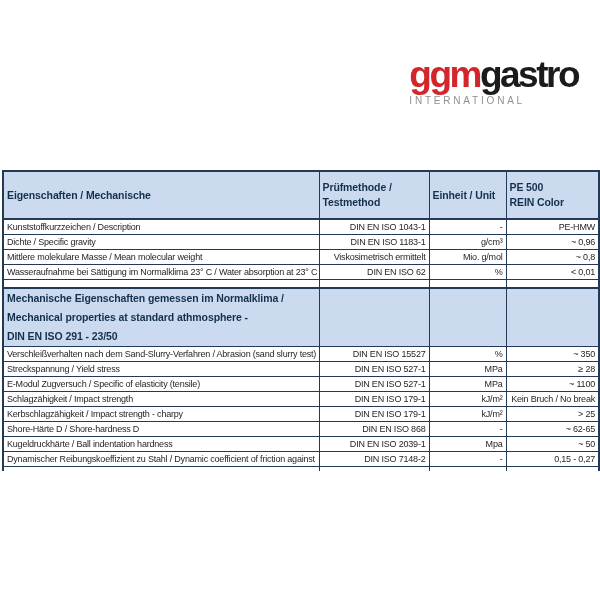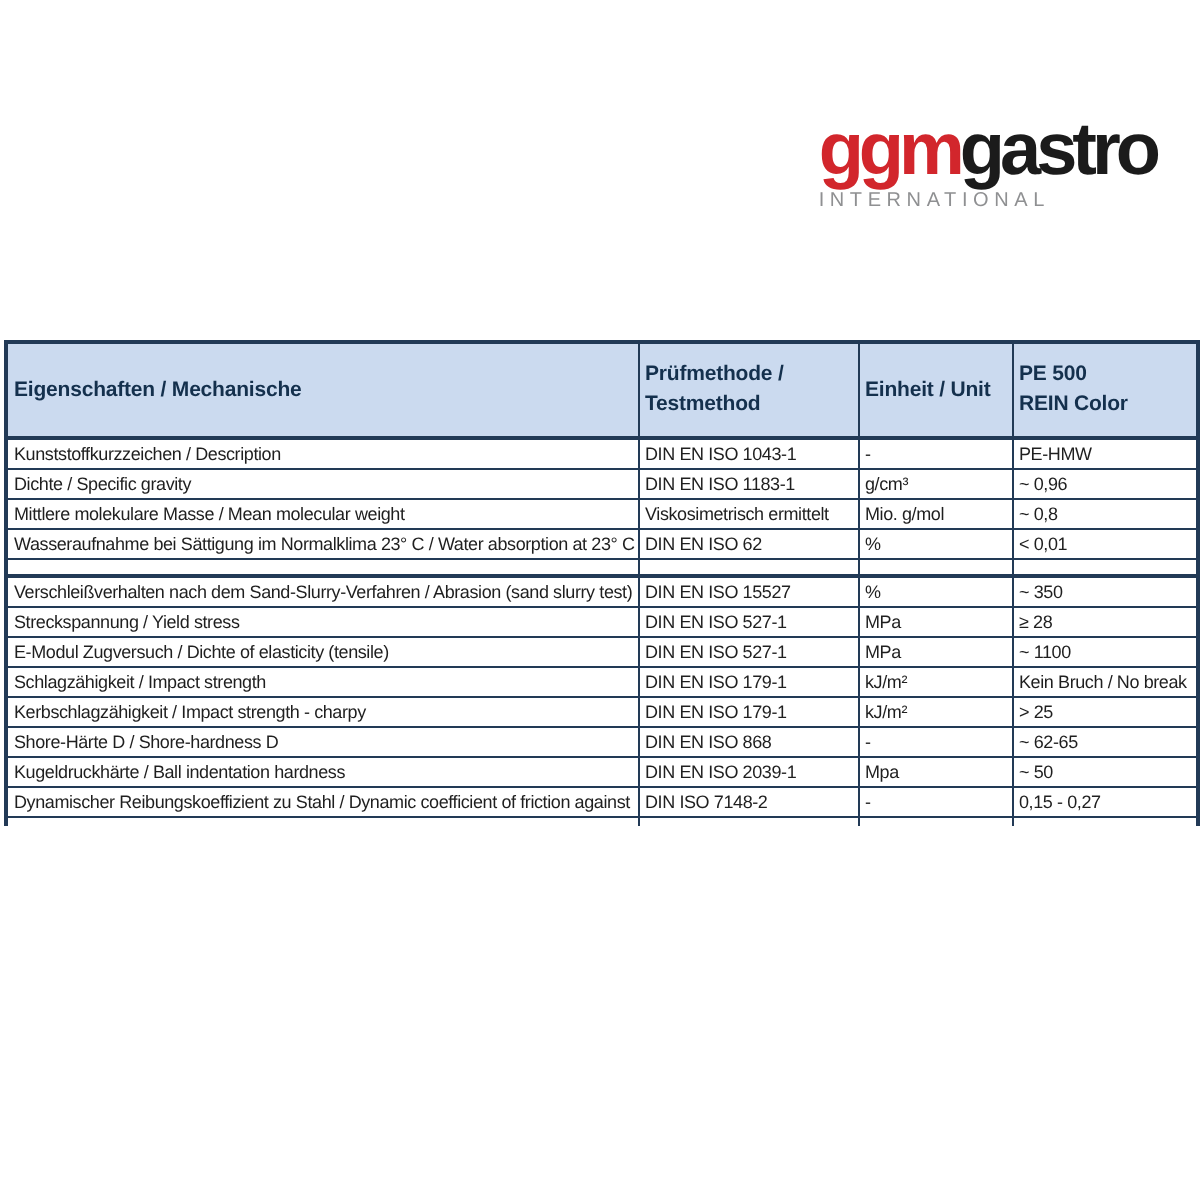--- a/index.html
+++ b/index.html
@@ -28,21 +28,21 @@
     border:1px solid #223a56;
     font-size:9px; color:#1f1f1f; letter-spacing:-0.2px;
     padding:0 3px; overflow:hidden; white-space:nowrap;
     height:14px; vertical-align:middle;
   }
   table.spec th {
     background:#cbdaef; color:#14304d;
     font-size:10.5px; font-weight:bold; letter-spacing:-0.1px;
     height:46px; border-bottom:2px solid #223a56; text-align:left;
   }
-  th.th-center, td.c { text-align:left; }
+  th.th-center, td.c { text-align:right; }
   th .hline { line-height:15px; }
   tr.spacer td { height:7px; border-bottom:2px solid #223a56; }
   tr.section td {
     background:#cbdaef; height:56px; vertical-align:middle;
   }
   tr.section .sec-line {
     font-weight:bold; font-size:10.5px; color:#14304d;
     line-height:19px; letter-spacing:-0.1px; white-space:nowrap; overflow:hidden;
   }
   tr.partial td { height:4px; border-bottom:none; }
@@ -104,35 +104,45 @@
     <td class="c">&lt; 0,01</td>
   </tr>
 
   <tr class="spacer">
     <td></td>
         <td></td>
         <td></td>
         <td></td>
   </tr>
 
+  <tr class="section">
+    <td>
+      <div class="sec-line">Mechanische Eigenschaften gemessen im Normalklima /</div>
+      <div class="sec-line">Mechanical properties at standard athmosphere -</div>
+      <div class="sec-line">DIN EN ISO 291 - 23/50</div>
+    </td>
+    <td></td>
+        <td></td>
+        <td></td>
+  </tr>
 
   <tr>
     <td>Verschleißverhalten nach dem Sand-Slurry-Verfahren / Abrasion (sand slurry test)</td>
     <td class="c">DIN EN ISO 15527</td>
     <td class="c">%</td>
     <td class="c">~ 350</td>
   </tr>
   <tr>
     <td>Streckspannung / Yield stress</td>
     <td class="c">DIN EN ISO 527-1</td>
     <td class="c">MPa</td>
     <td class="c">≥ 28</td>
   </tr>
   <tr>
-    <td>E-Modul Zugversuch / Dichte of elasticity (tensile)</td>
+    <td>E-Modul Zugversuch / Specific of elasticity (tensile)</td>
     <td class="c">DIN EN ISO 527-1</td>
     <td class="c">MPa</td>
     <td class="c">~ 1100</td>
   </tr>
   <tr>
     <td>Schlagzähigkeit / Impact strength</td>
     <td class="c">DIN EN ISO 179-1</td>
     <td class="c">kJ/m²</td>
     <td class="c">Kein Bruch / No break</td>
   </tr>

